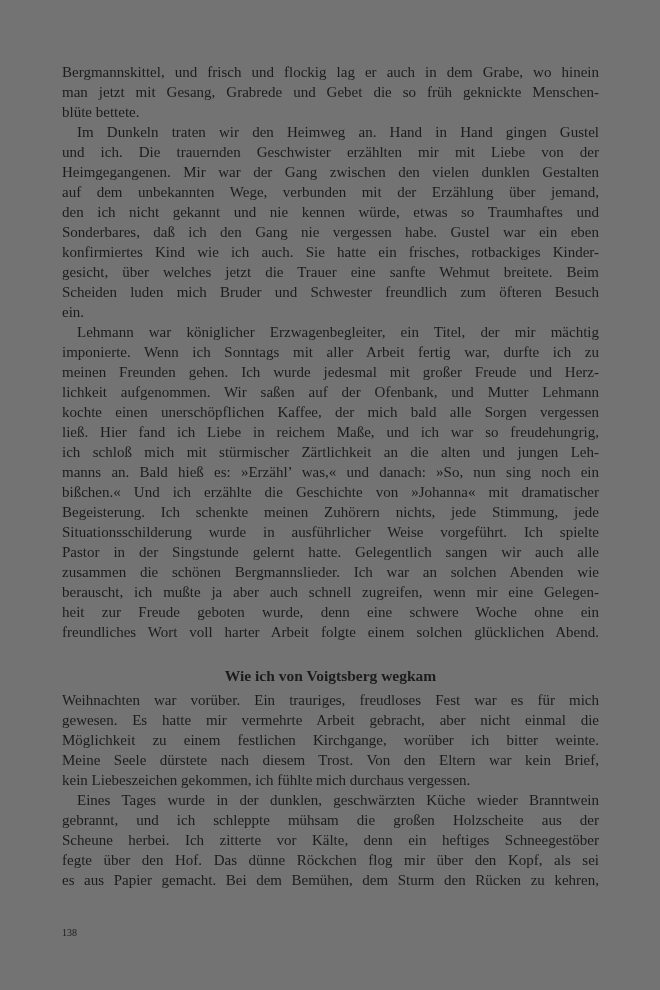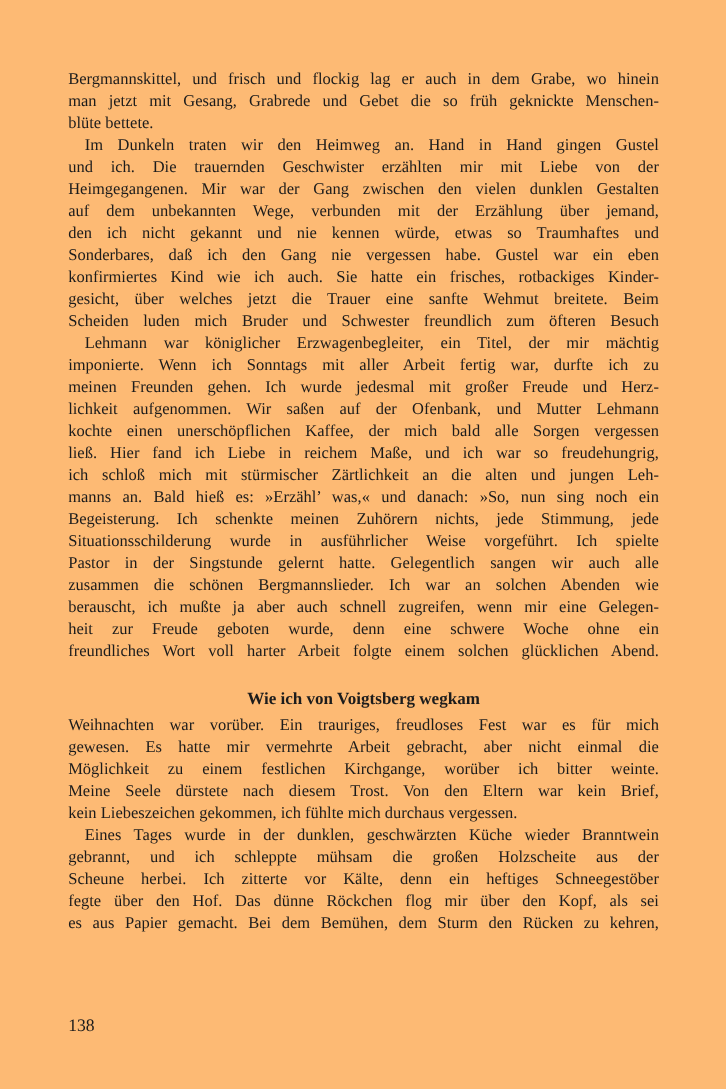--- a/index.html
+++ b/index.html
@@ -11,21 +11,21 @@
     height: 990px;
     background: #fefefe;
     font-family: "Liberation Serif", "DejaVu Serif", serif;
     color: #1c1c1c;
     position: relative;
     overflow: hidden;
   }
   .page {
     position: absolute;
     inset: 0;
-    background: #fdba74;
+    background: #737373;
   }
   .text-col {
     position: absolute;
     left: 62px;
     top: 62px;
     width: 537px;
   }
   .para {
     margin: 0;
   }
@@ -53,21 +53,21 @@
     font-weight: bold;
     text-align: center;
     text-align-last: center;
     margin-top: 24px;
     margin-bottom: 4px;
   }
   .page-number {
     position: absolute;
     left: 62px;
     top: 926px;
-    font-size: 16px;
+    font-size: 10px;
     line-height: 14px;
     text-align: center;
   }
 </style>
 </head>
 <body>
 
 <div class="page">
   <div class="text-col" id="text-col">
       <div class="para">
@@ -78,30 +78,32 @@
       <div class="para">
         <div class="line indent">Im Dunkeln traten wir den Heimweg an. Hand in Hand gingen Gustel</div>
         <div class="line">und ich. Die trauernden Geschwister erzählten mir mit Liebe von der</div>
         <div class="line">Heimgegangenen. Mir war der Gang zwischen den vielen dunklen Gestalten</div>
         <div class="line">auf dem unbekannten Wege, verbunden mit der Erzählung über jemand,</div>
         <div class="line">den ich nicht gekannt und nie kennen würde, etwas so Traumhaftes und</div>
         <div class="line">Sonderbares, daß ich den Gang nie vergessen habe. Gustel war ein eben</div>
         <div class="line">konfirmiertes Kind wie ich auch. Sie hatte ein frisches, rotbackiges Kinder-</div>
         <div class="line">gesicht, über welches jetzt die Trauer eine sanfte Wehmut breitete. Beim</div>
         <div class="line">Scheiden luden mich Bruder und Schwester freundlich zum öfteren Besuch</div>
+        <div class="line end">ein.</div>
       </div>
       <div class="para">
         <div class="line indent">Lehmann war königlicher Erzwagenbegleiter, ein Titel, der mir mächtig</div>
         <div class="line">imponierte. Wenn ich Sonntags mit aller Arbeit fertig war, durfte ich zu</div>
         <div class="line">meinen Freunden gehen. Ich wurde jedesmal mit großer Freude und Herz-</div>
         <div class="line">lichkeit aufgenommen. Wir saßen auf der Ofenbank, und Mutter Lehmann</div>
         <div class="line">kochte einen unerschöpflichen Kaffee, der mich bald alle Sorgen vergessen</div>
         <div class="line">ließ. Hier fand ich Liebe in reichem Maße, und ich war so freudehungrig,</div>
         <div class="line">ich schloß mich mit stürmischer Zärtlichkeit an die alten und jungen Leh-</div>
         <div class="line">manns an. Bald hieß es: »Erzähl’ was,« und danach: »So, nun sing noch ein</div>
+        <div class="line">bißchen.« Und ich erzählte die Geschichte von »Johanna« mit dramatischer</div>
         <div class="line">Begeisterung. Ich schenkte meinen Zuhörern nichts, jede Stimmung, jede</div>
         <div class="line">Situationsschilderung wurde in ausführlicher Weise vorgeführt. Ich spielte</div>
         <div class="line">Pastor in der Singstunde gelernt hatte. Gelegentlich sangen wir auch alle</div>
         <div class="line">zusammen die schönen Bergmannslieder. Ich war an solchen Abenden wie</div>
         <div class="line">berauscht, ich mußte ja aber auch schnell zugreifen, wenn mir eine Gelegen-</div>
         <div class="line">heit zur Freude geboten wurde, denn eine schwere Woche ohne ein</div>
         <div class="line">freundliches Wort voll harter Arbeit folgte einem solchen glücklichen Abend.</div>
       </div>
       <div class="heading">Wie ich von Voigtsberg wegkam</div>
       <div class="para">

